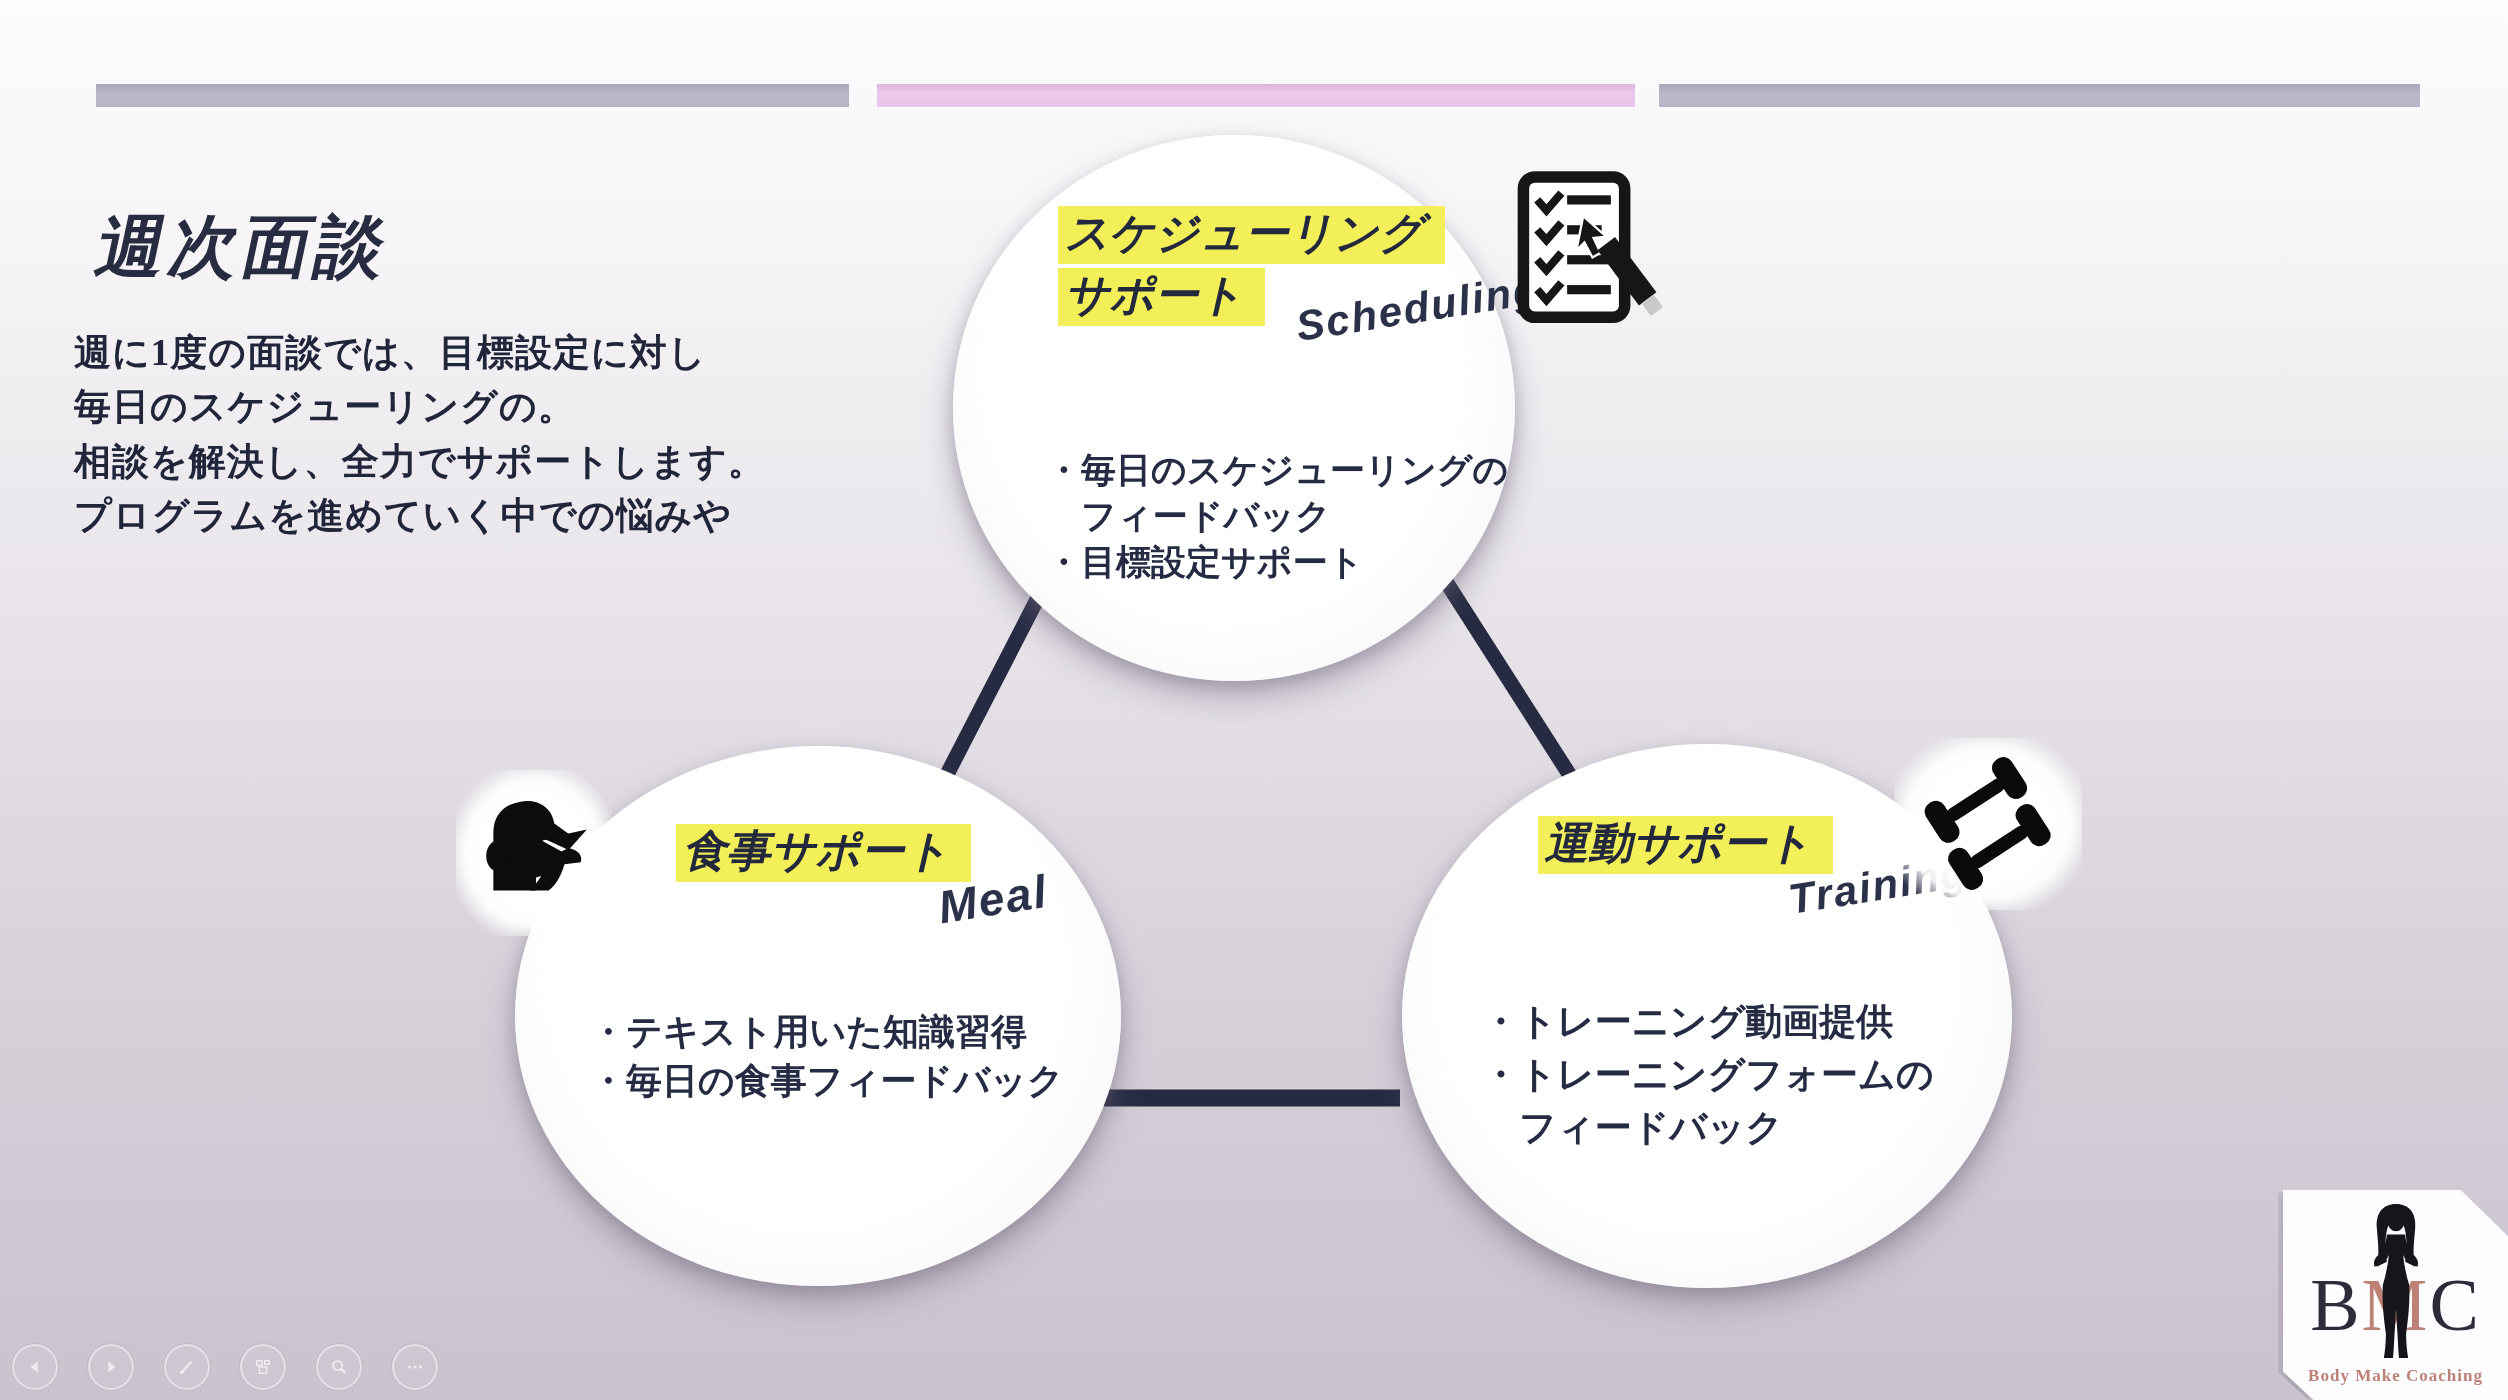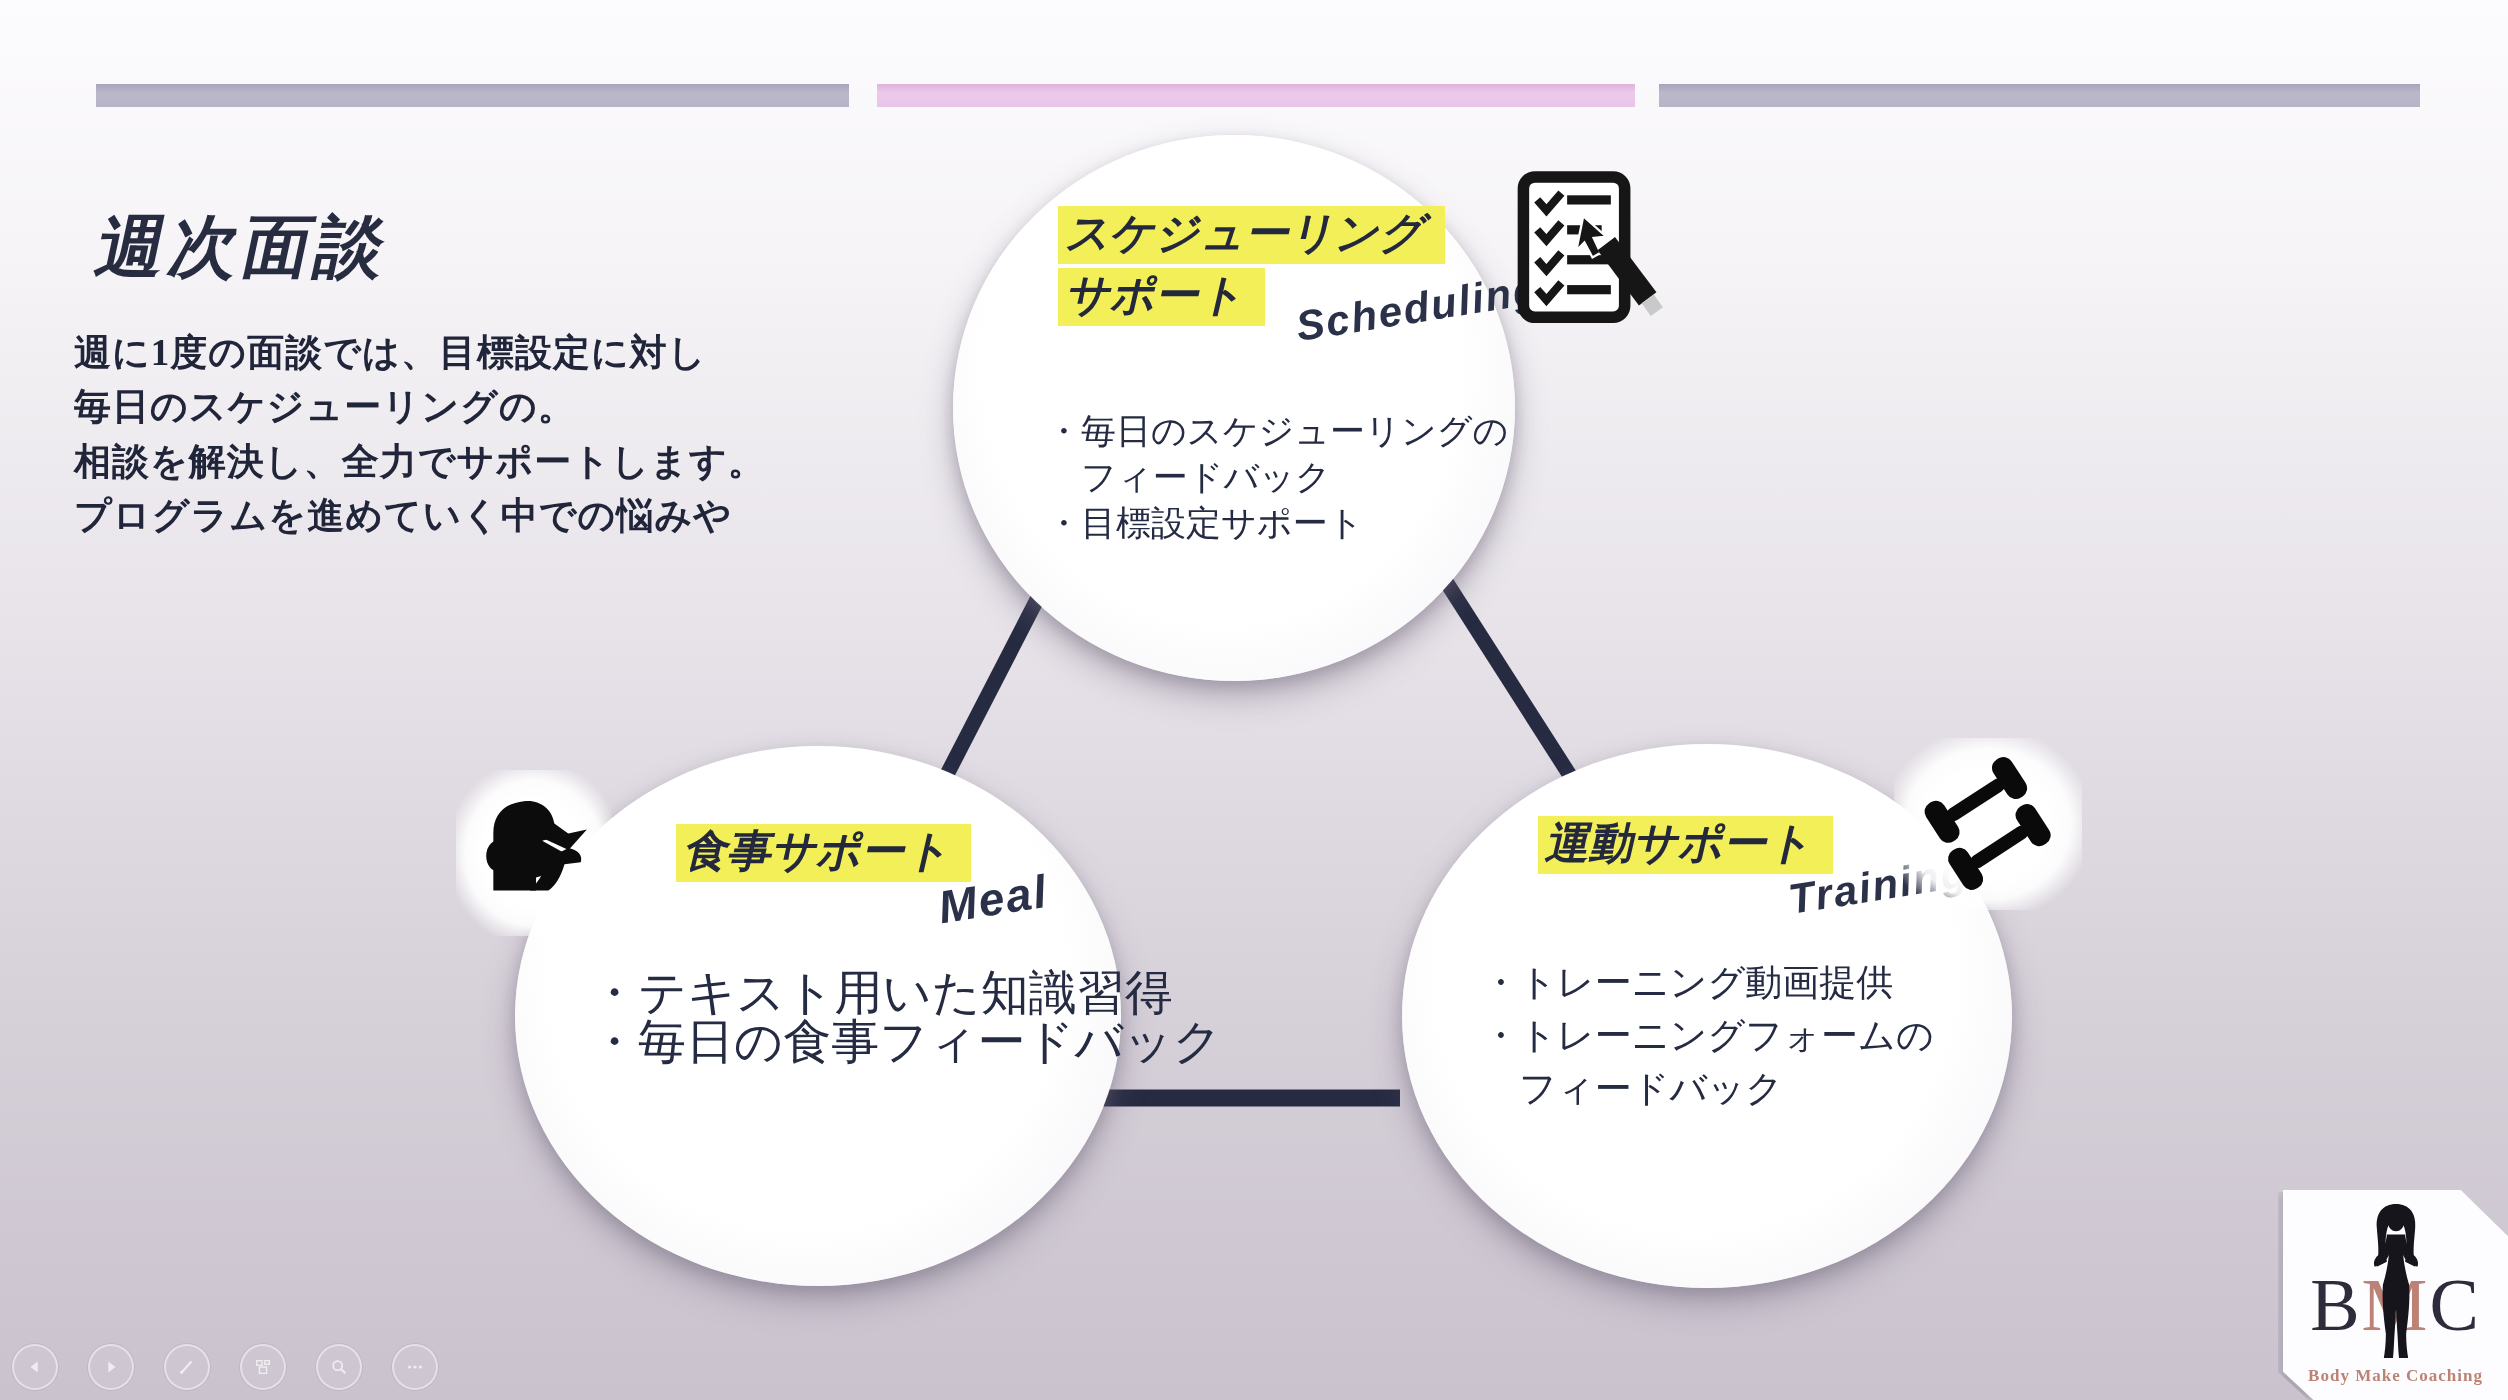--- a/index.html
+++ b/index.html
@@ -29,31 +29,31 @@
   #circle-scheduling{left:953px;top:135px;width:562px;height:546px;}
   #circle-meal{left:515px;top:746px;width:606px;height:540px;}
   #circle-training{left:1402px;top:744px;width:610px;height:544px;}
 
   .node-el{position:absolute;z-index:3;}
   .node-title{font-weight:bold;font-size:44px;color:#23283d;line-height:1;}
   .hl-line{display:inline-block;background:#f3ef58;padding:5px 18px 9px 10px;margin-bottom:4px;}
   .hl-line span{display:inline-block;transform:skewX(-13deg);}
   .script{font-weight:bold;font-style:italic;font-size:42px;color:#2b3148;
     transform:rotate(-9deg);letter-spacing:2px;white-space:nowrap;}
-  .bullets{font-weight:normal;color:#242b42;}
+  .bullets{font-weight:bold;color:#242b42;margin-top:39px;}
   .bullets div{white-space:pre;}
 
   #title-scheduling{left:1058px;top:206px;}
   #script-scheduling{left:1295px;top:284px;}
   #bullets-scheduling{left:1046px;top:408px;font-size:35px;line-height:46px;}
   #icon-scheduling{left:1514px;top:170px;}
 
   #title-meal{left:676px;top:824px;}
   #script-meal{left:938px;top:872px;font-size:46px;}
-  #bullets-meal{left:590px;top:968px;font-size:48px;line-height:49px;}
+  #bullets-meal{left:590px;top:968px;font-size:36px;line-height:49px;}
   #icon-meal{left:456px;top:770px;width:156px;height:166px;}
 
   #title-training{left:1538px;top:816px;}
   #script-training{left:1788px;top:862px;}
   #bullets-training{left:1482px;top:956px;font-size:37px;line-height:53px;}
   #icon-training{left:1894px;top:738px;width:188px;height:172px;}
 
   .icon-glow{position:absolute;z-index:3;display:flex;align-items:center;justify-content:center;
     background:radial-gradient(ellipse at center,#ffffff 46%,rgba(255,255,255,.92) 62%,rgba(255,255,255,0) 80%);}
 

